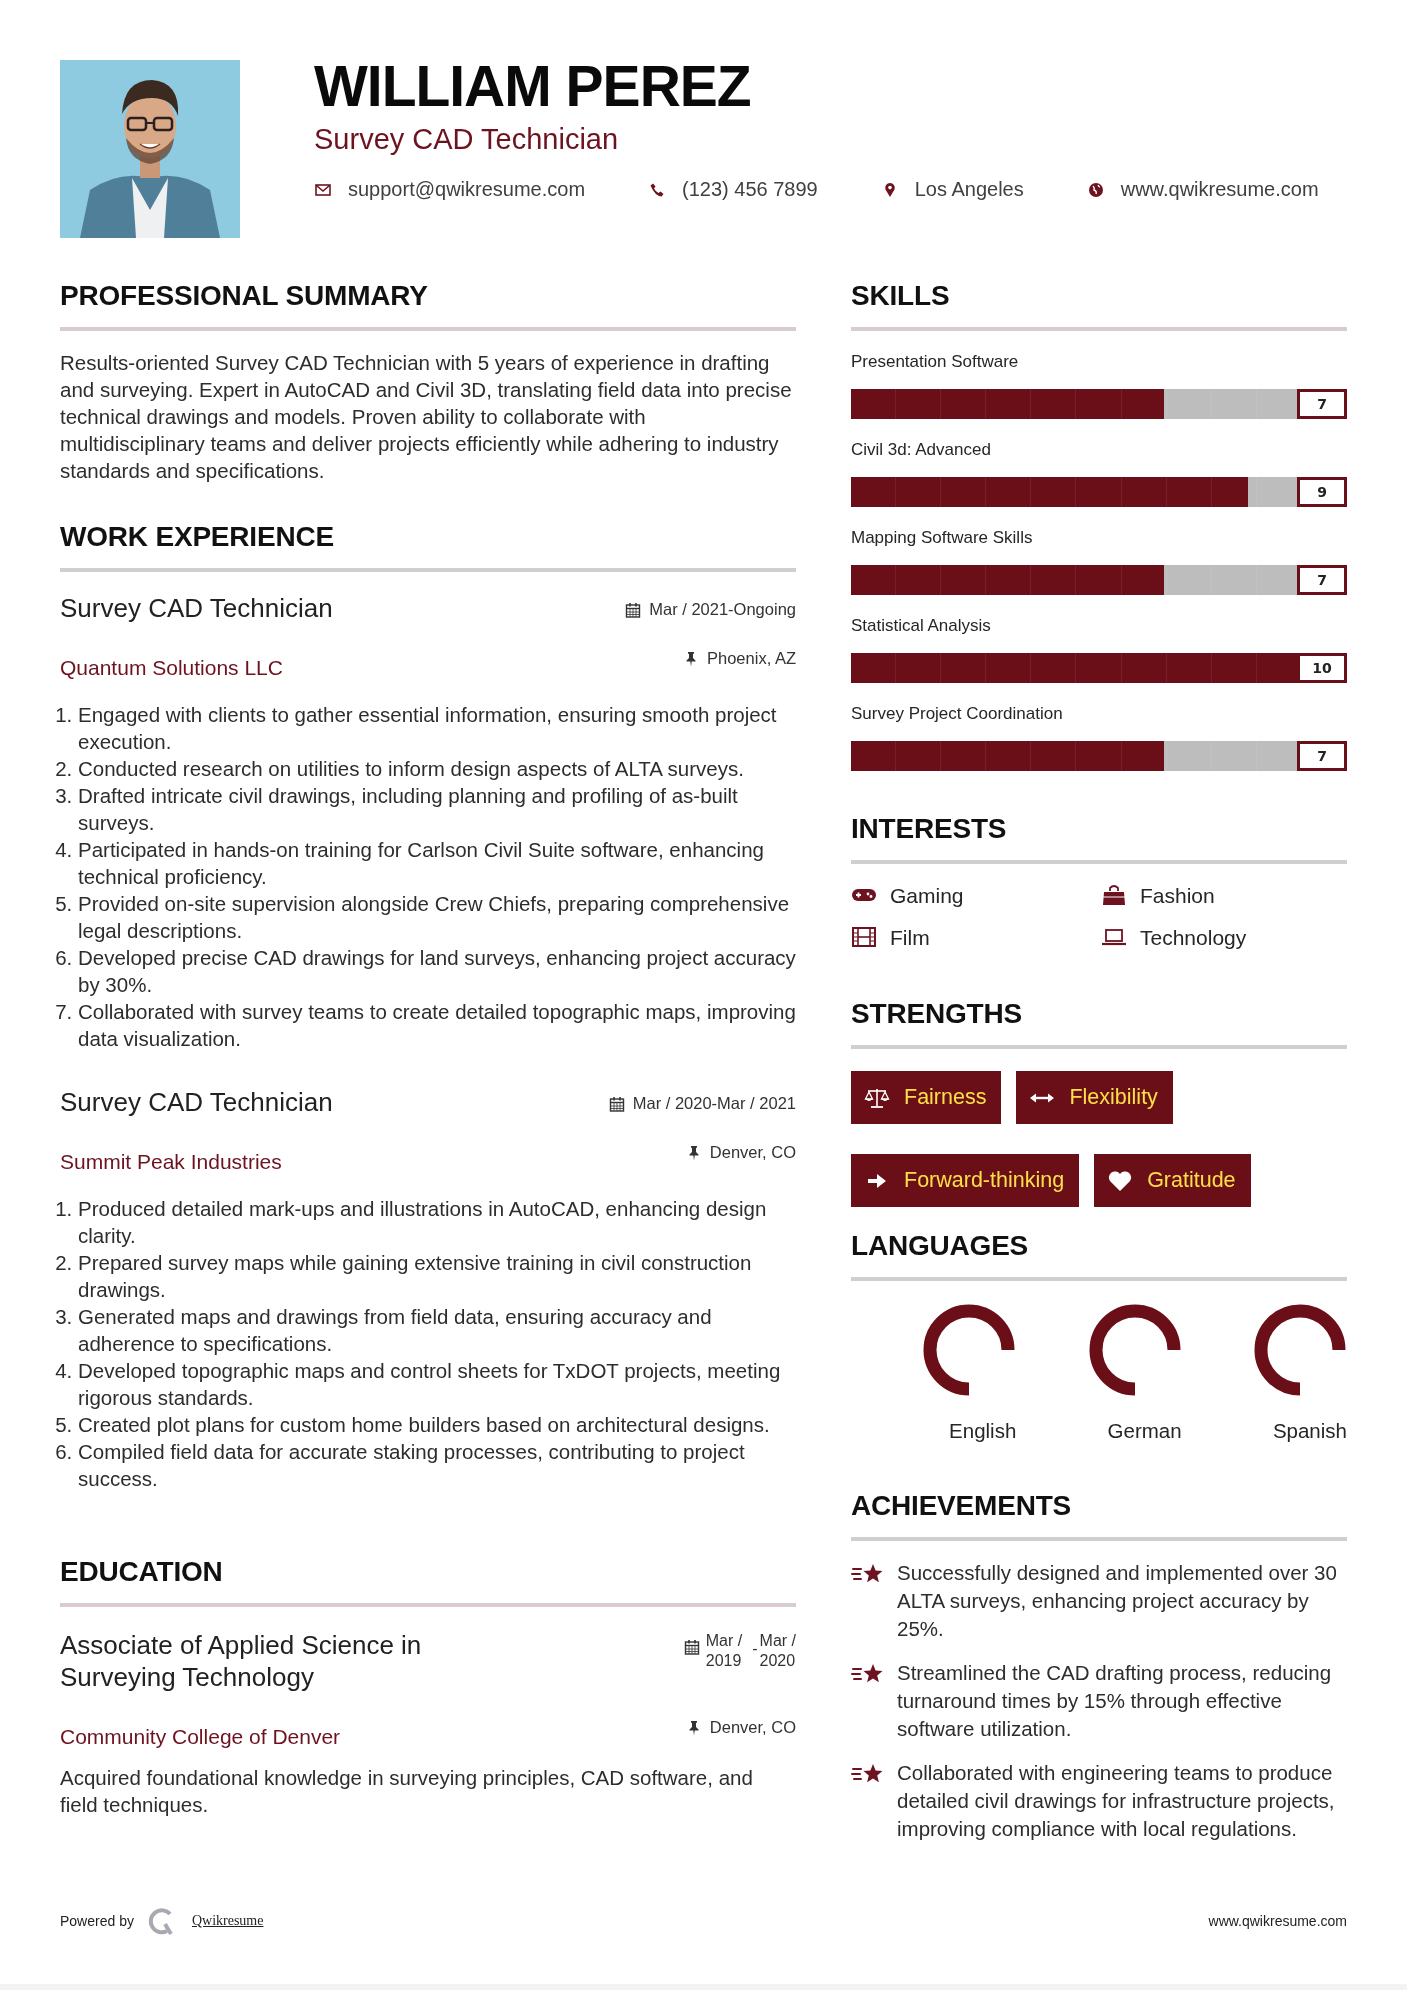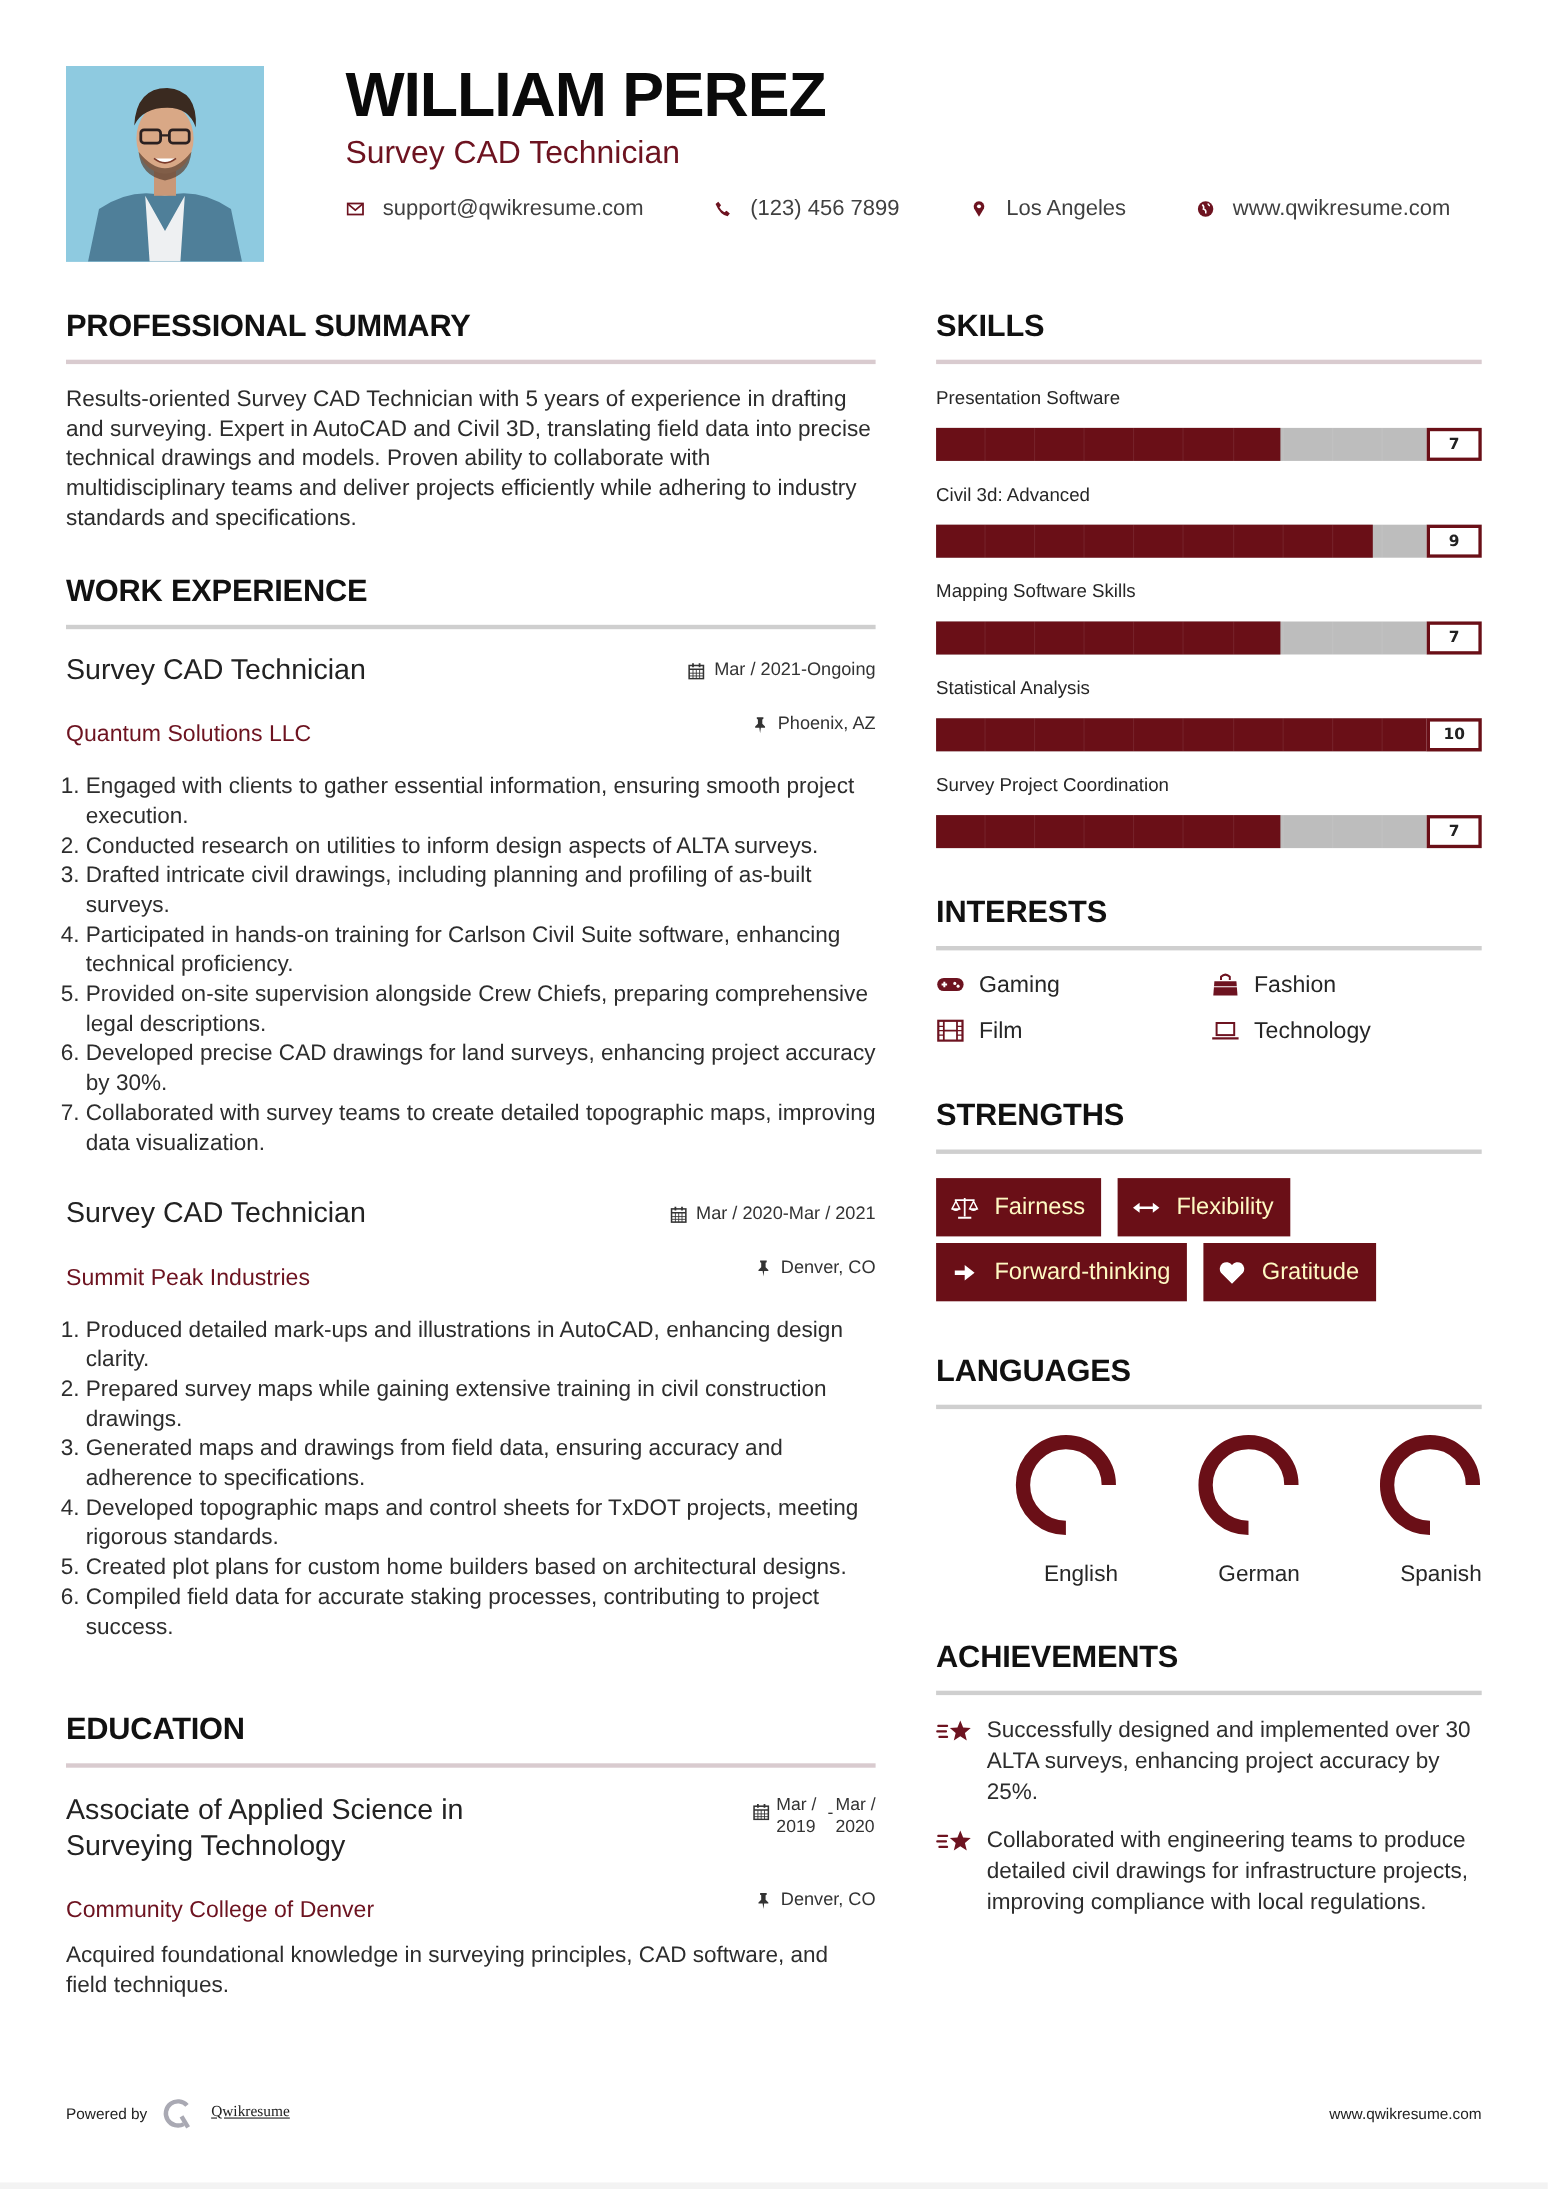--- a/index.html
+++ b/index.html
@@ -52,21 +52,21 @@
   .skill-val { position: absolute; right: 0; top: 0; width: 50px; height: 30px; background: #fff; border: 3px solid #6a0f17; font-family: "DejaVu Sans", sans-serif; font-weight: 700; font-size: 14px; color: #222; display: flex; align-items: center; justify-content: center; }
 
   
   .interests { display: grid; grid-template-columns: 250px 246px; row-gap: 18px; margin-top: 20px; }
   .interest { display: flex; font-size: 21px; color: #262626; }
   .interest .iic { width: 26px; height: 22px; margin-right: 13px; color: #6d1320; display: inline-flex; align-items: center; }
   .interest .iic svg { width: 26px; height: 22px; }
 
   
   .strengths { display: flex; flex-wrap: wrap; margin-top: 22px; }
-  .chip { background: #6a0f17; color: #fef9c3; height: 53px; display: flex; align-items: center; padding: 0 15px 0 12px; font-size: 21.5px; margin-right: 15px; margin-bottom: 6px; }
+  .chip { background: #6a0f17; color: #fde047; height: 53px; display: flex; align-items: center; padding: 0 15px 0 12px; font-size: 21.5px; margin-right: 15px; margin-bottom: 30px; }
   .chip .cic { width: 28px; height: 24px; margin-right: 13px; display: inline-flex; align-items: center; justify-content: center; color: #fff; }
   .chip .cic svg { width: 26px; height: 22px; }
 
   
   .langs { display: flex; margin-top: 22px; }
   .lang { width: 166px; display: flex; flex-direction: column; align-items: flex-end; }
   .lang svg { width: 94px; height: 94px; margin-left: -40px; }
   .lang-name { margin-top: 22px; font-size: 20.5px; color: #262626; margin-left: -40px; }
 
   
@@ -511,20 +511,29 @@
         </span>
         <div class="ach-text">Successfully designed and implemented over 30 ALTA surveys, enhancing project accuracy by 25%.</div>
       </div>
       <div class="ach">
         <span class="aic">
           <svg viewBox="0 0 34 26">
               <path d="M22 3 L24.6 9.5 L31.5 10 L26.2 14.4 L27.9 21.2 L22 17.5 L16.1 21.2 L17.8 14.4 L12.5 10 L19.4 9.5 Z" fill="#6d1320"></path>
               <path d="M2 8 H10 M1 13 H9 M3 18 H10" stroke="#6d1320" stroke-width="2" stroke-linecap="round"></path>
             </svg>
         </span>
+        <div class="ach-text">Streamlined the CAD drafting process, reducing turnaround times by 15% through effective software utilization.</div>
+      </div>
+      <div class="ach">
+        <span class="aic">
+          <svg viewBox="0 0 34 26">
+              <path d="M22 3 L24.6 9.5 L31.5 10 L26.2 14.4 L27.9 21.2 L22 17.5 L16.1 21.2 L17.8 14.4 L12.5 10 L19.4 9.5 Z" fill="#6d1320"></path>
+              <path d="M2 8 H10 M1 13 H9 M3 18 H10" stroke="#6d1320" stroke-width="2" stroke-linecap="round"></path>
+            </svg>
+        </span>
         <div class="ach-text">Collaborated with engineering teams to produce detailed civil drawings for infrastructure projects, improving compliance with local regulations.</div>
       </div>
     </div>
   </div>
 
   <div class="footer">
     <div class="powered">
       <span>Powered by</span>
       <svg class="qlogo" viewBox="0 0 30 30">
         <path d="M19 25 A11 11 0 1 1 22 8" fill="none" stroke="#a9a9b3" stroke-width="4"></path>

